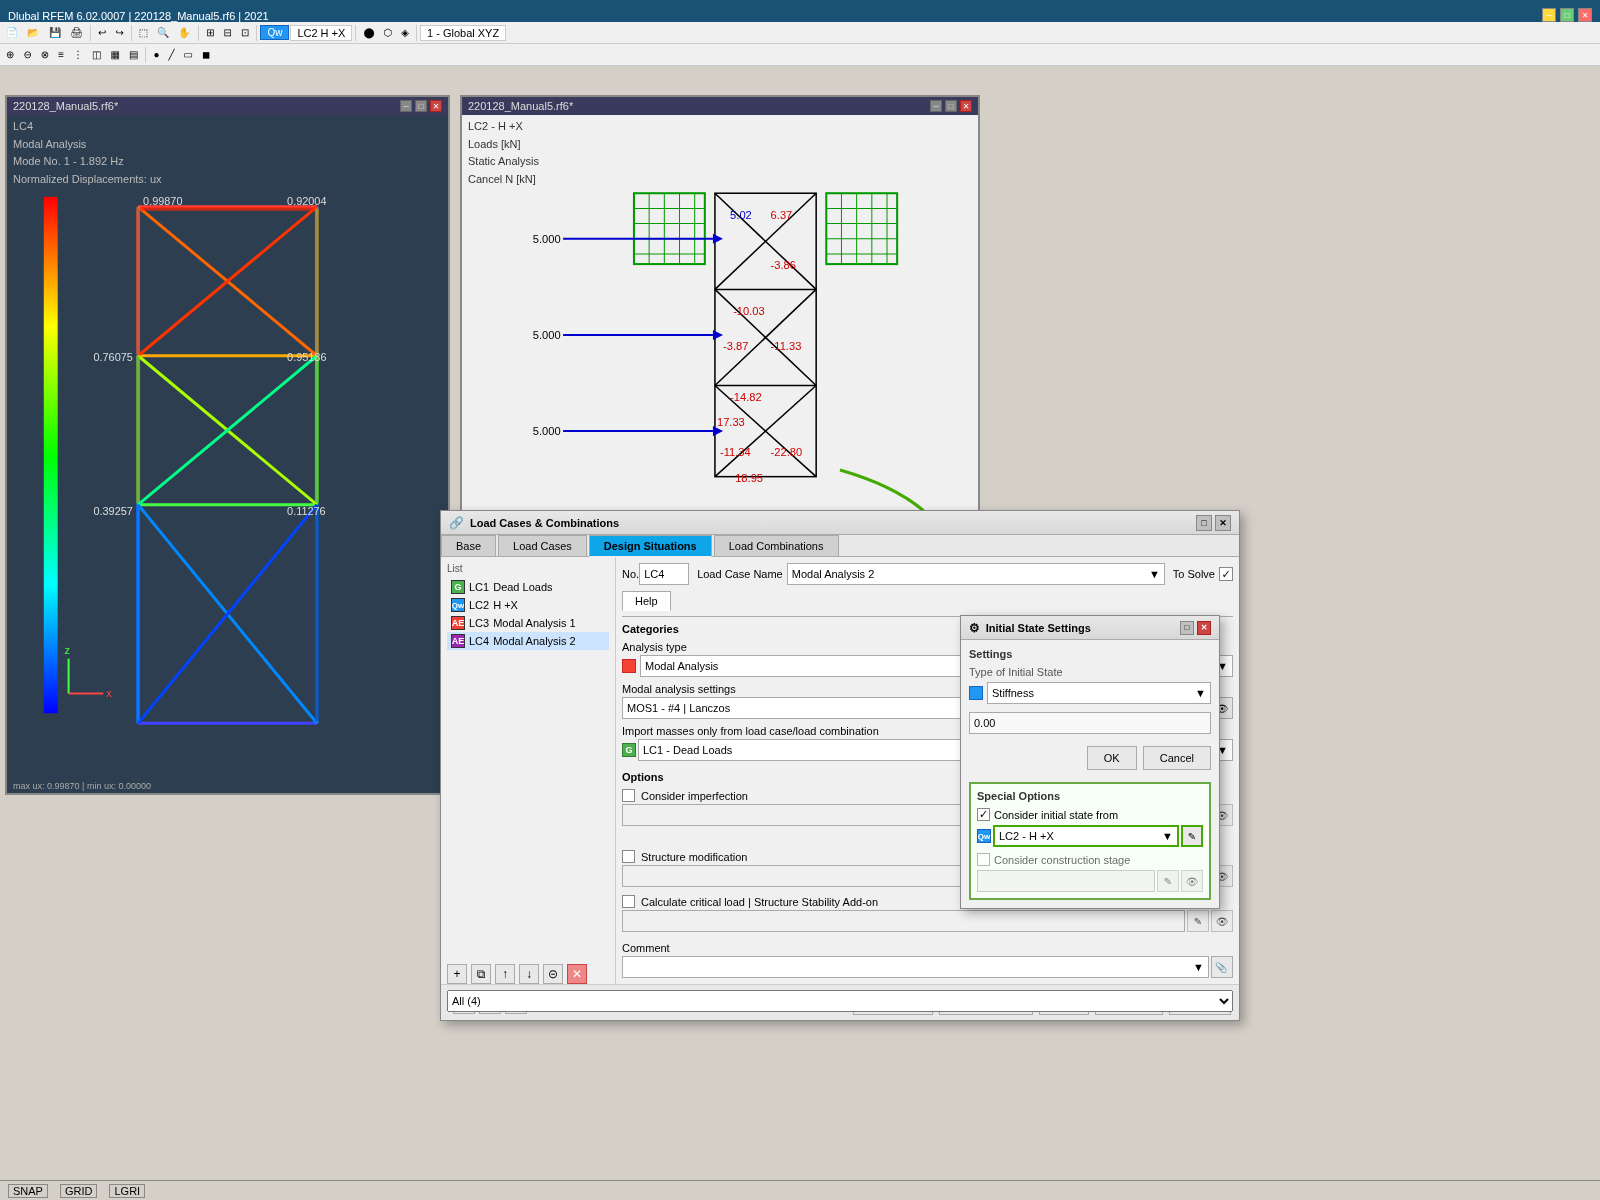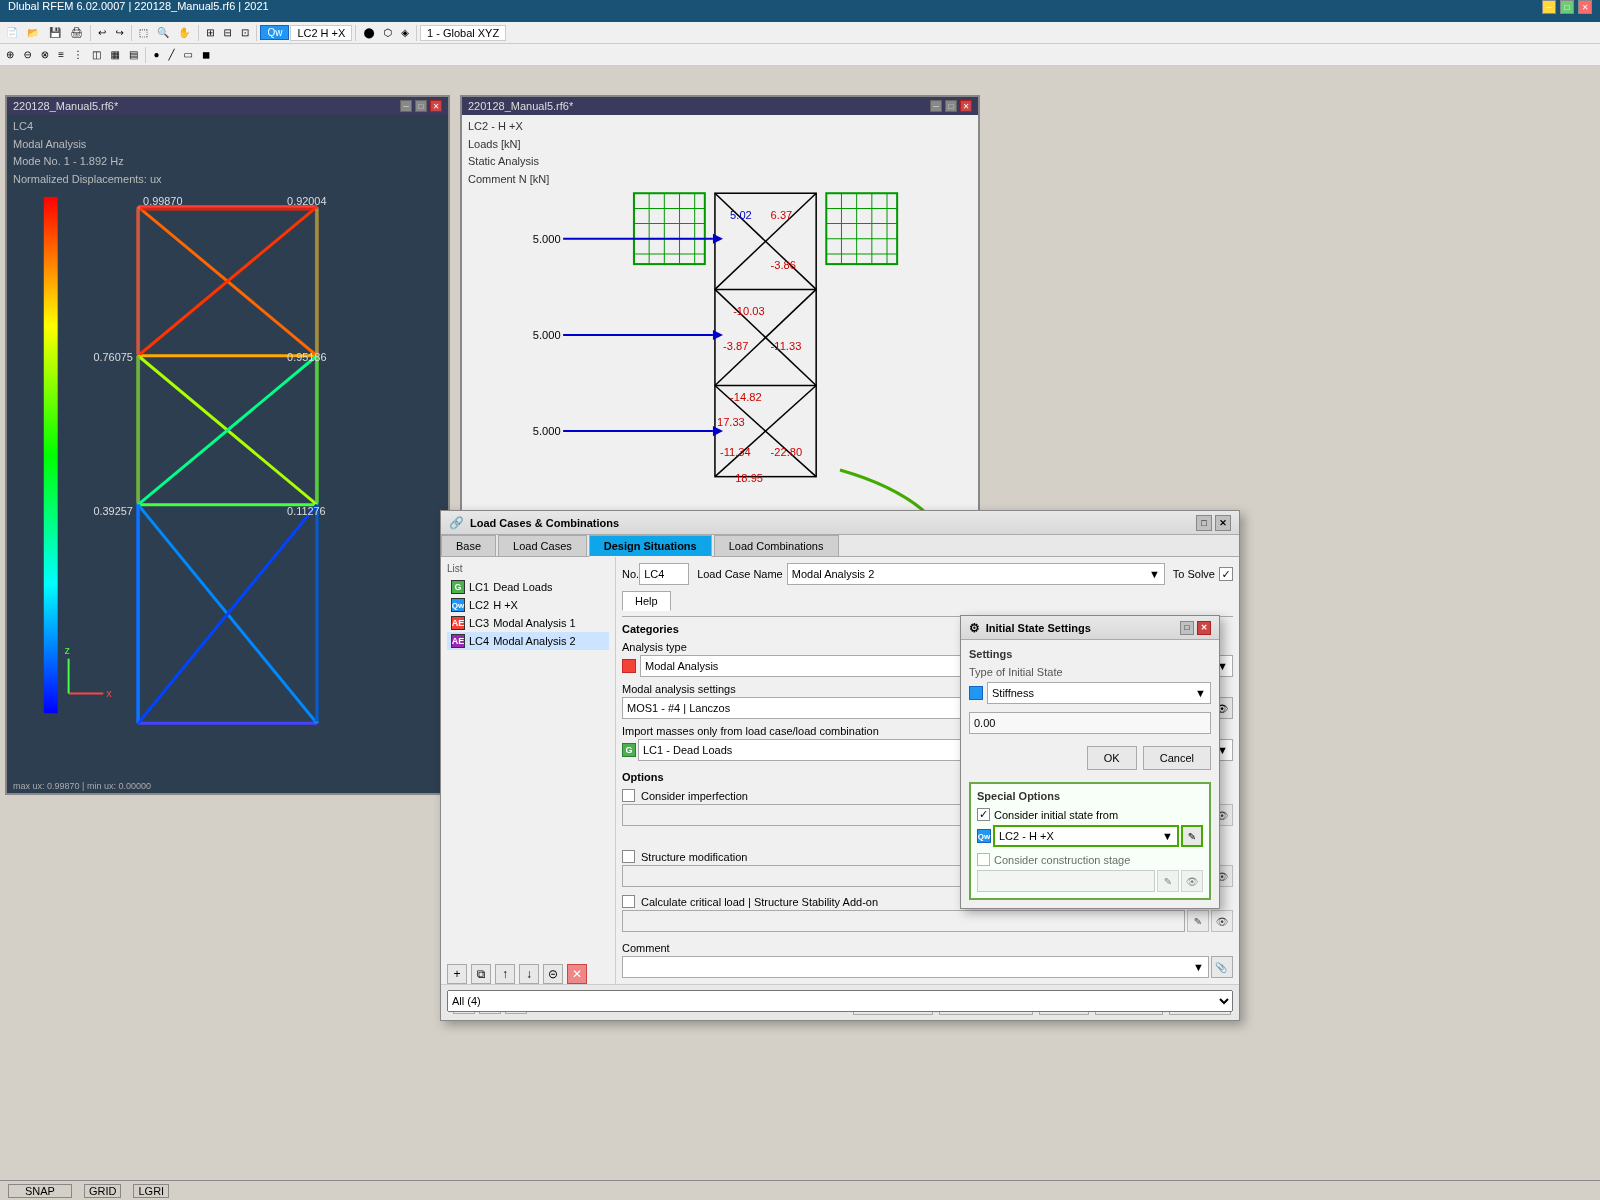--- a/index.html
+++ b/index.html
@@ -1,19 +1,19 @@
 <!DOCTYPE html>
 <html><head>
   <meta charset="utf-8">
   <style>
     * { box-sizing: border-box; margin: 0; padding: 0; font-family: 'Segoe UI', Tahoma, sans-serif; font-size: 11px; }
     body { background: #d4d0c8; width: 1600px; height: 1200px; overflow: hidden; position: relative; }
 
     
-    .title-bar { background: #1a5276; color: white; height: 22px; display: flex; align-items: flex-start; padding: 0 8px; justify-content: space-between; }
+    .title-bar { background: #1a5276; color: white; height: 22px; display: flex; align-items: flex-end; padding: 0 8px; justify-content: space-between; }
     .title-bar-controls { display: flex; gap: 4px; }
     .title-btn { width: 16px; height: 16px; background: #c0c0c0; border: 1px solid #888; font-size: 9px; display: flex; align-items: center; justify-content: center; cursor: pointer; }
 
     
     .menu-bar { background: #f0f0f0; height: 20px; display: flex; align-items: center; border-bottom: 1px solid #ccc; }
     .menu-item { padding: 2px 8px; cursor: pointer; font-size: 11px; }
 
     
     .lc-dialog { position: absolute; top: 415px; left: 430px; width: 820px; background: #f0f0f0; border: 1px solid #888; box-shadow: 4px 4px 10px rgba(0,0,0,0.3); }
     .lc-dialog-title { background: linear-gradient(to bottom, #e8e8e8, #d8d8d8); height: 24px; display: flex; align-items: center; padding: 0 8px; border-bottom: 1px solid #aaa; justify-content: space-between; font-weight: bold; font-size: 11px; }
@@ -215,21 +215,21 @@
       <div style="display:flex;gap:3px;">
         <div style="width:12px;height:12px;background:#888;border:1px solid #666;font-size:8px;display:flex;align-items:center;justify-content:center;cursor:pointer;">─</div>
         <div style="width:12px;height:12px;background:#888;border:1px solid #666;font-size:8px;display:flex;align-items:center;justify-content:center;cursor:pointer;">□</div>
         <div style="width:12px;height:12px;background:#cc4444;border:1px solid #aa2222;font-size:8px;display:flex;align-items:center;justify-content:center;cursor:pointer;color:white;">✕</div>
       </div>
     </div>
     <div style="color:#333;padding:3px 6px;font-size:10px;line-height:1.6;">
       <div>LC2 - H +X</div>
       <div>Loads [kN]</div>
       <div>Static Analysis</div>
-      <div>Comment N [kN]</div>
+      <div>Cancel N [kN]</div>
     </div>
 
     <div style="position:absolute;top:80px;left:10px;right:10px;bottom:10px;">
       <svg width="100%" height="100%" viewBox="0 0 490 310">
 
         <rect x="160" y="10" width="70" height="70" fill="none" stroke="#009900" stroke-width="2"></rect>
         <line x1="175" y1="10" x2="175" y2="80" stroke="#009900" stroke-width="1"></line>
         <line x1="190" y1="10" x2="190" y2="80" stroke="#009900" stroke-width="1"></line>
         <line x1="205" y1="10" x2="205" y2="80" stroke="#009900" stroke-width="1"></line>
         <line x1="220" y1="10" x2="220" y2="80" stroke="#009900" stroke-width="1"></line>
@@ -536,17 +536,17 @@
             <div style="flex:1;height:22px;border:1px solid #aaa;background:#f0f0f0;display:flex;align-items:center;padding:0 4px;opacity:0.6;"></div>
             <div class="icon-btn" style="opacity:0.5;">✎</div>
             <div class="icon-btn" style="opacity:0.5;">👁</div>
           </div>
         </div>
       </div>
     </div>
   </div>
 
   <div style="position:absolute;bottom:0;left:0;right:0;height:20px;background:#d4d0c8;border-top:1px solid #888;display:flex;align-items:center;padding:0 8px;gap:12px;font-size:10px;">
-    <span style="border:1px solid #888;padding:0 16px;background:#d4d0c8;cursor:pointer;">SNAP</span>
+    <span style="border:1px solid #888;padding:0 4px;background:#d4d0c8;cursor:pointer;">SNAP</span>
     <span style="border:1px solid #888;padding:0 4px;background:#d4d0c8;cursor:pointer;">GRID</span>
     <span style="border:1px solid #888;padding:0 4px;background:#d4d0c8;cursor:pointer;">LGRI</span>
   </div>
 </div>
 
 </body></html>

